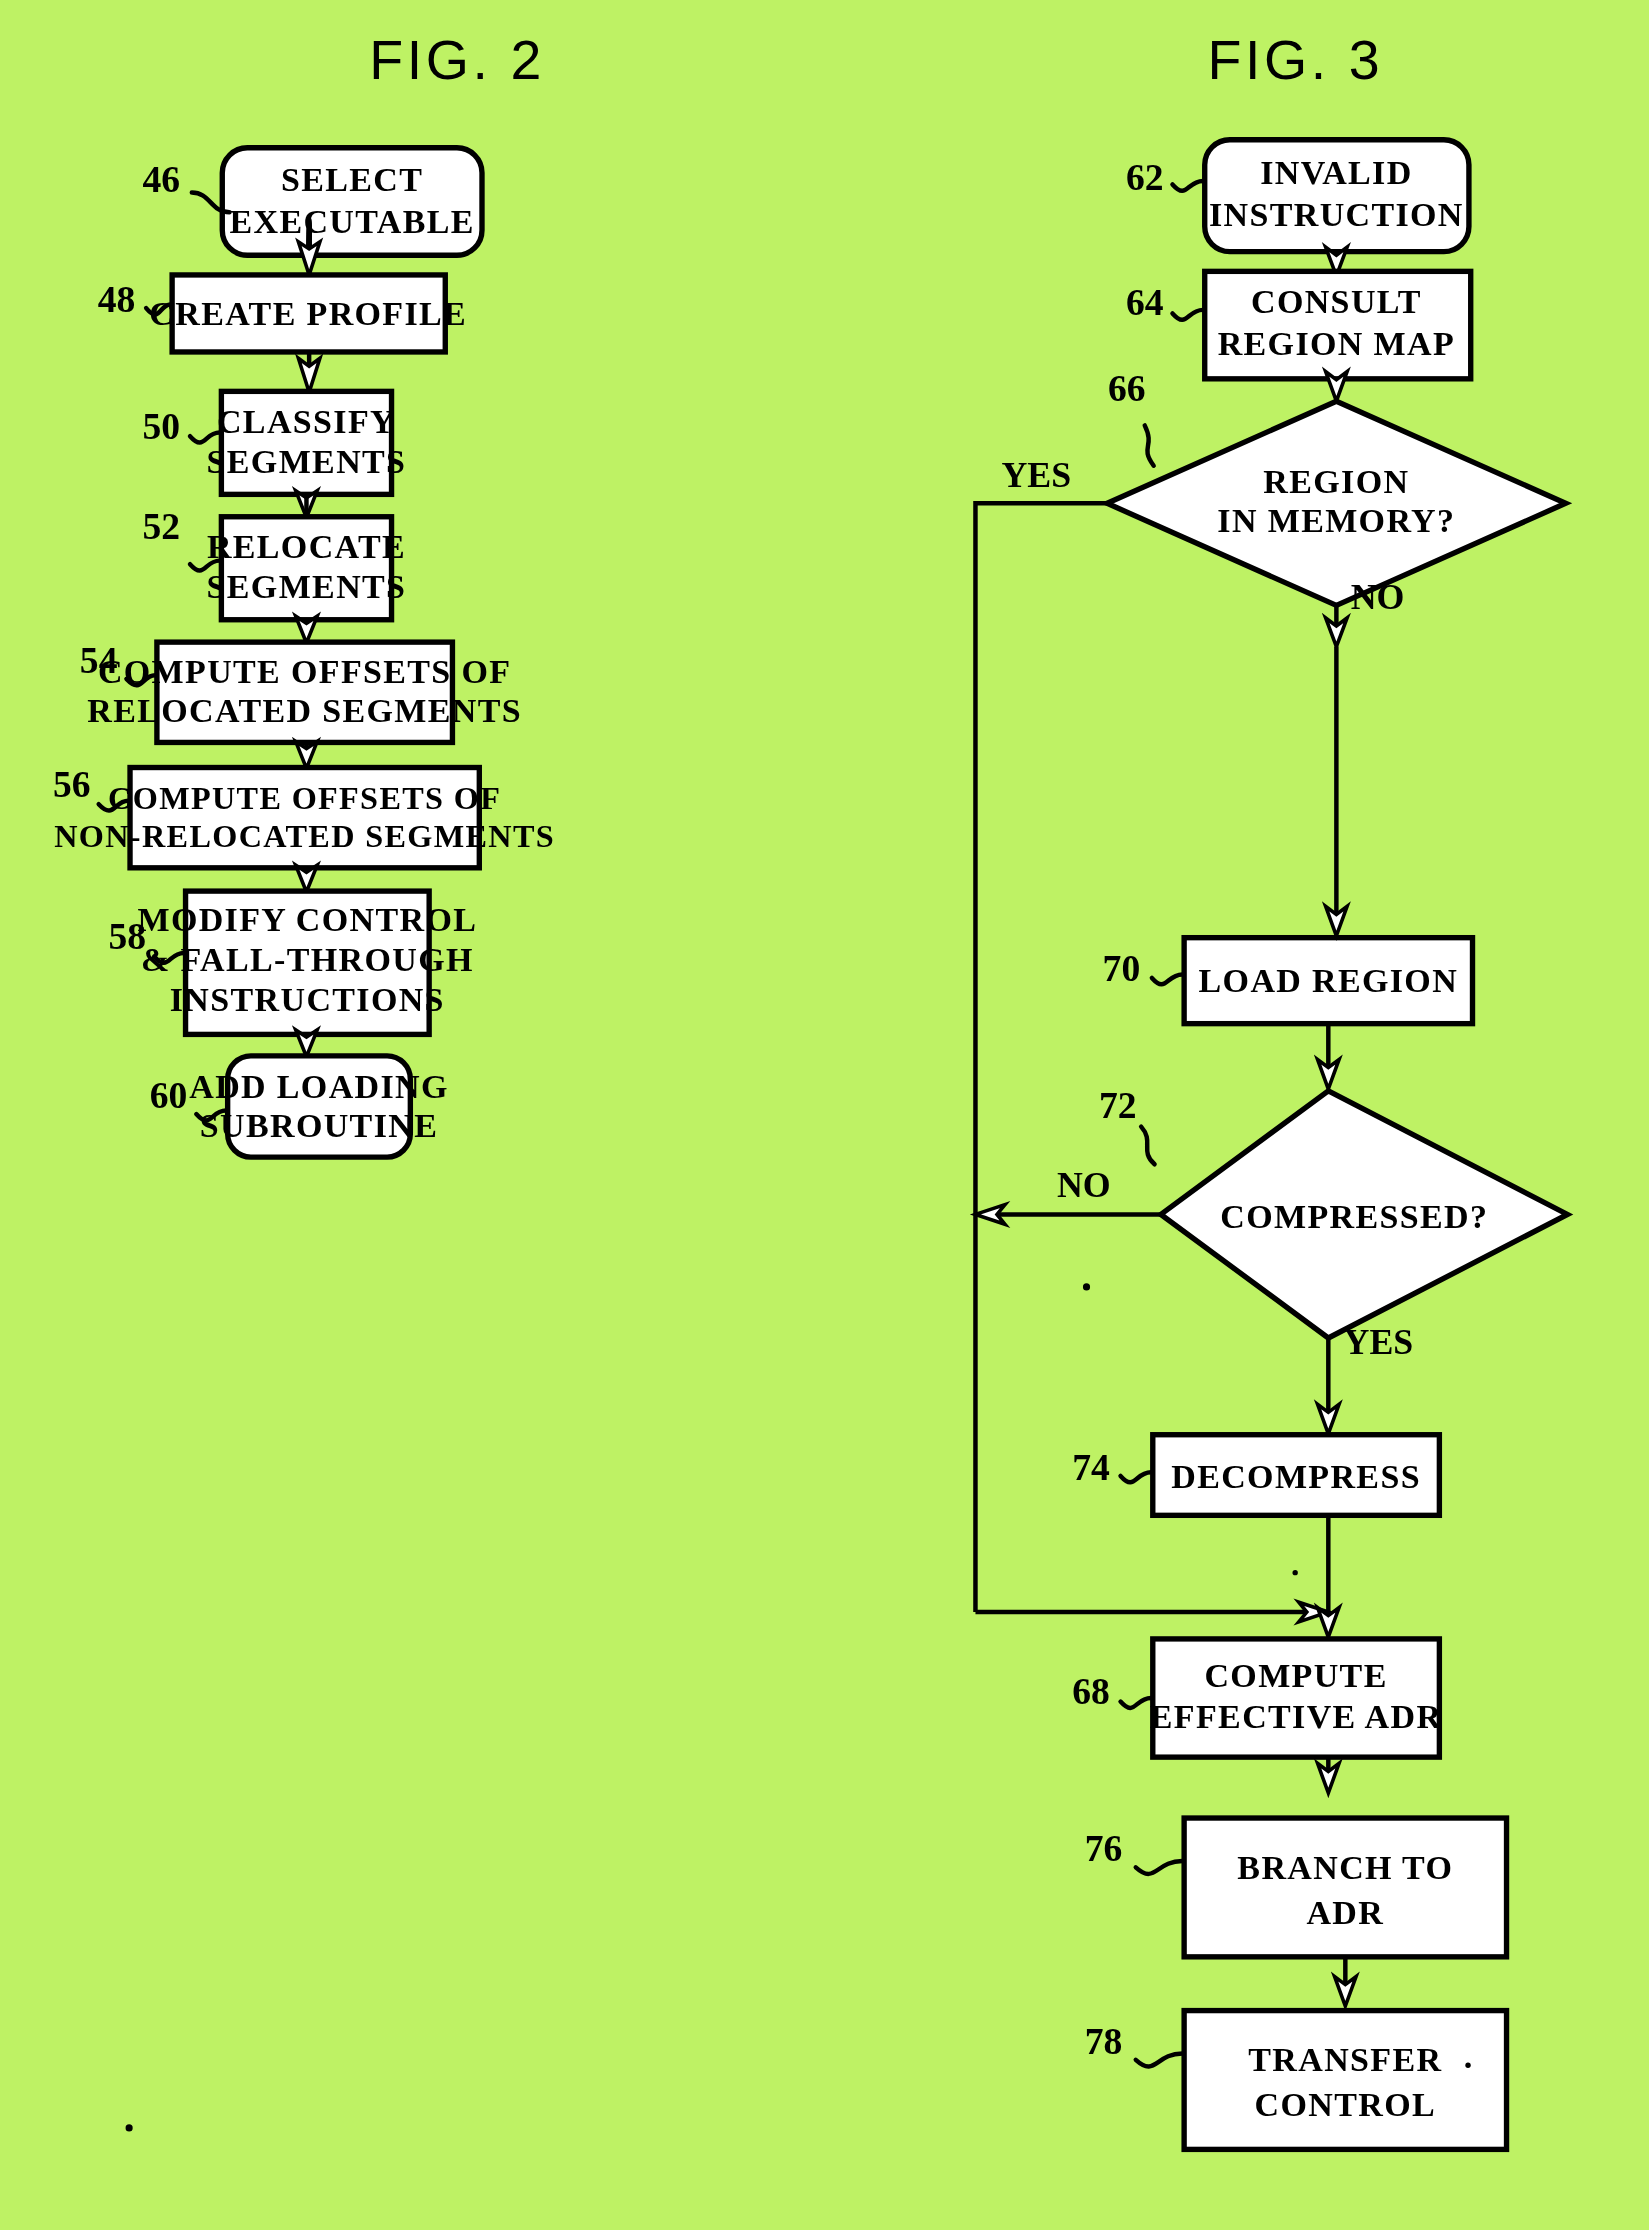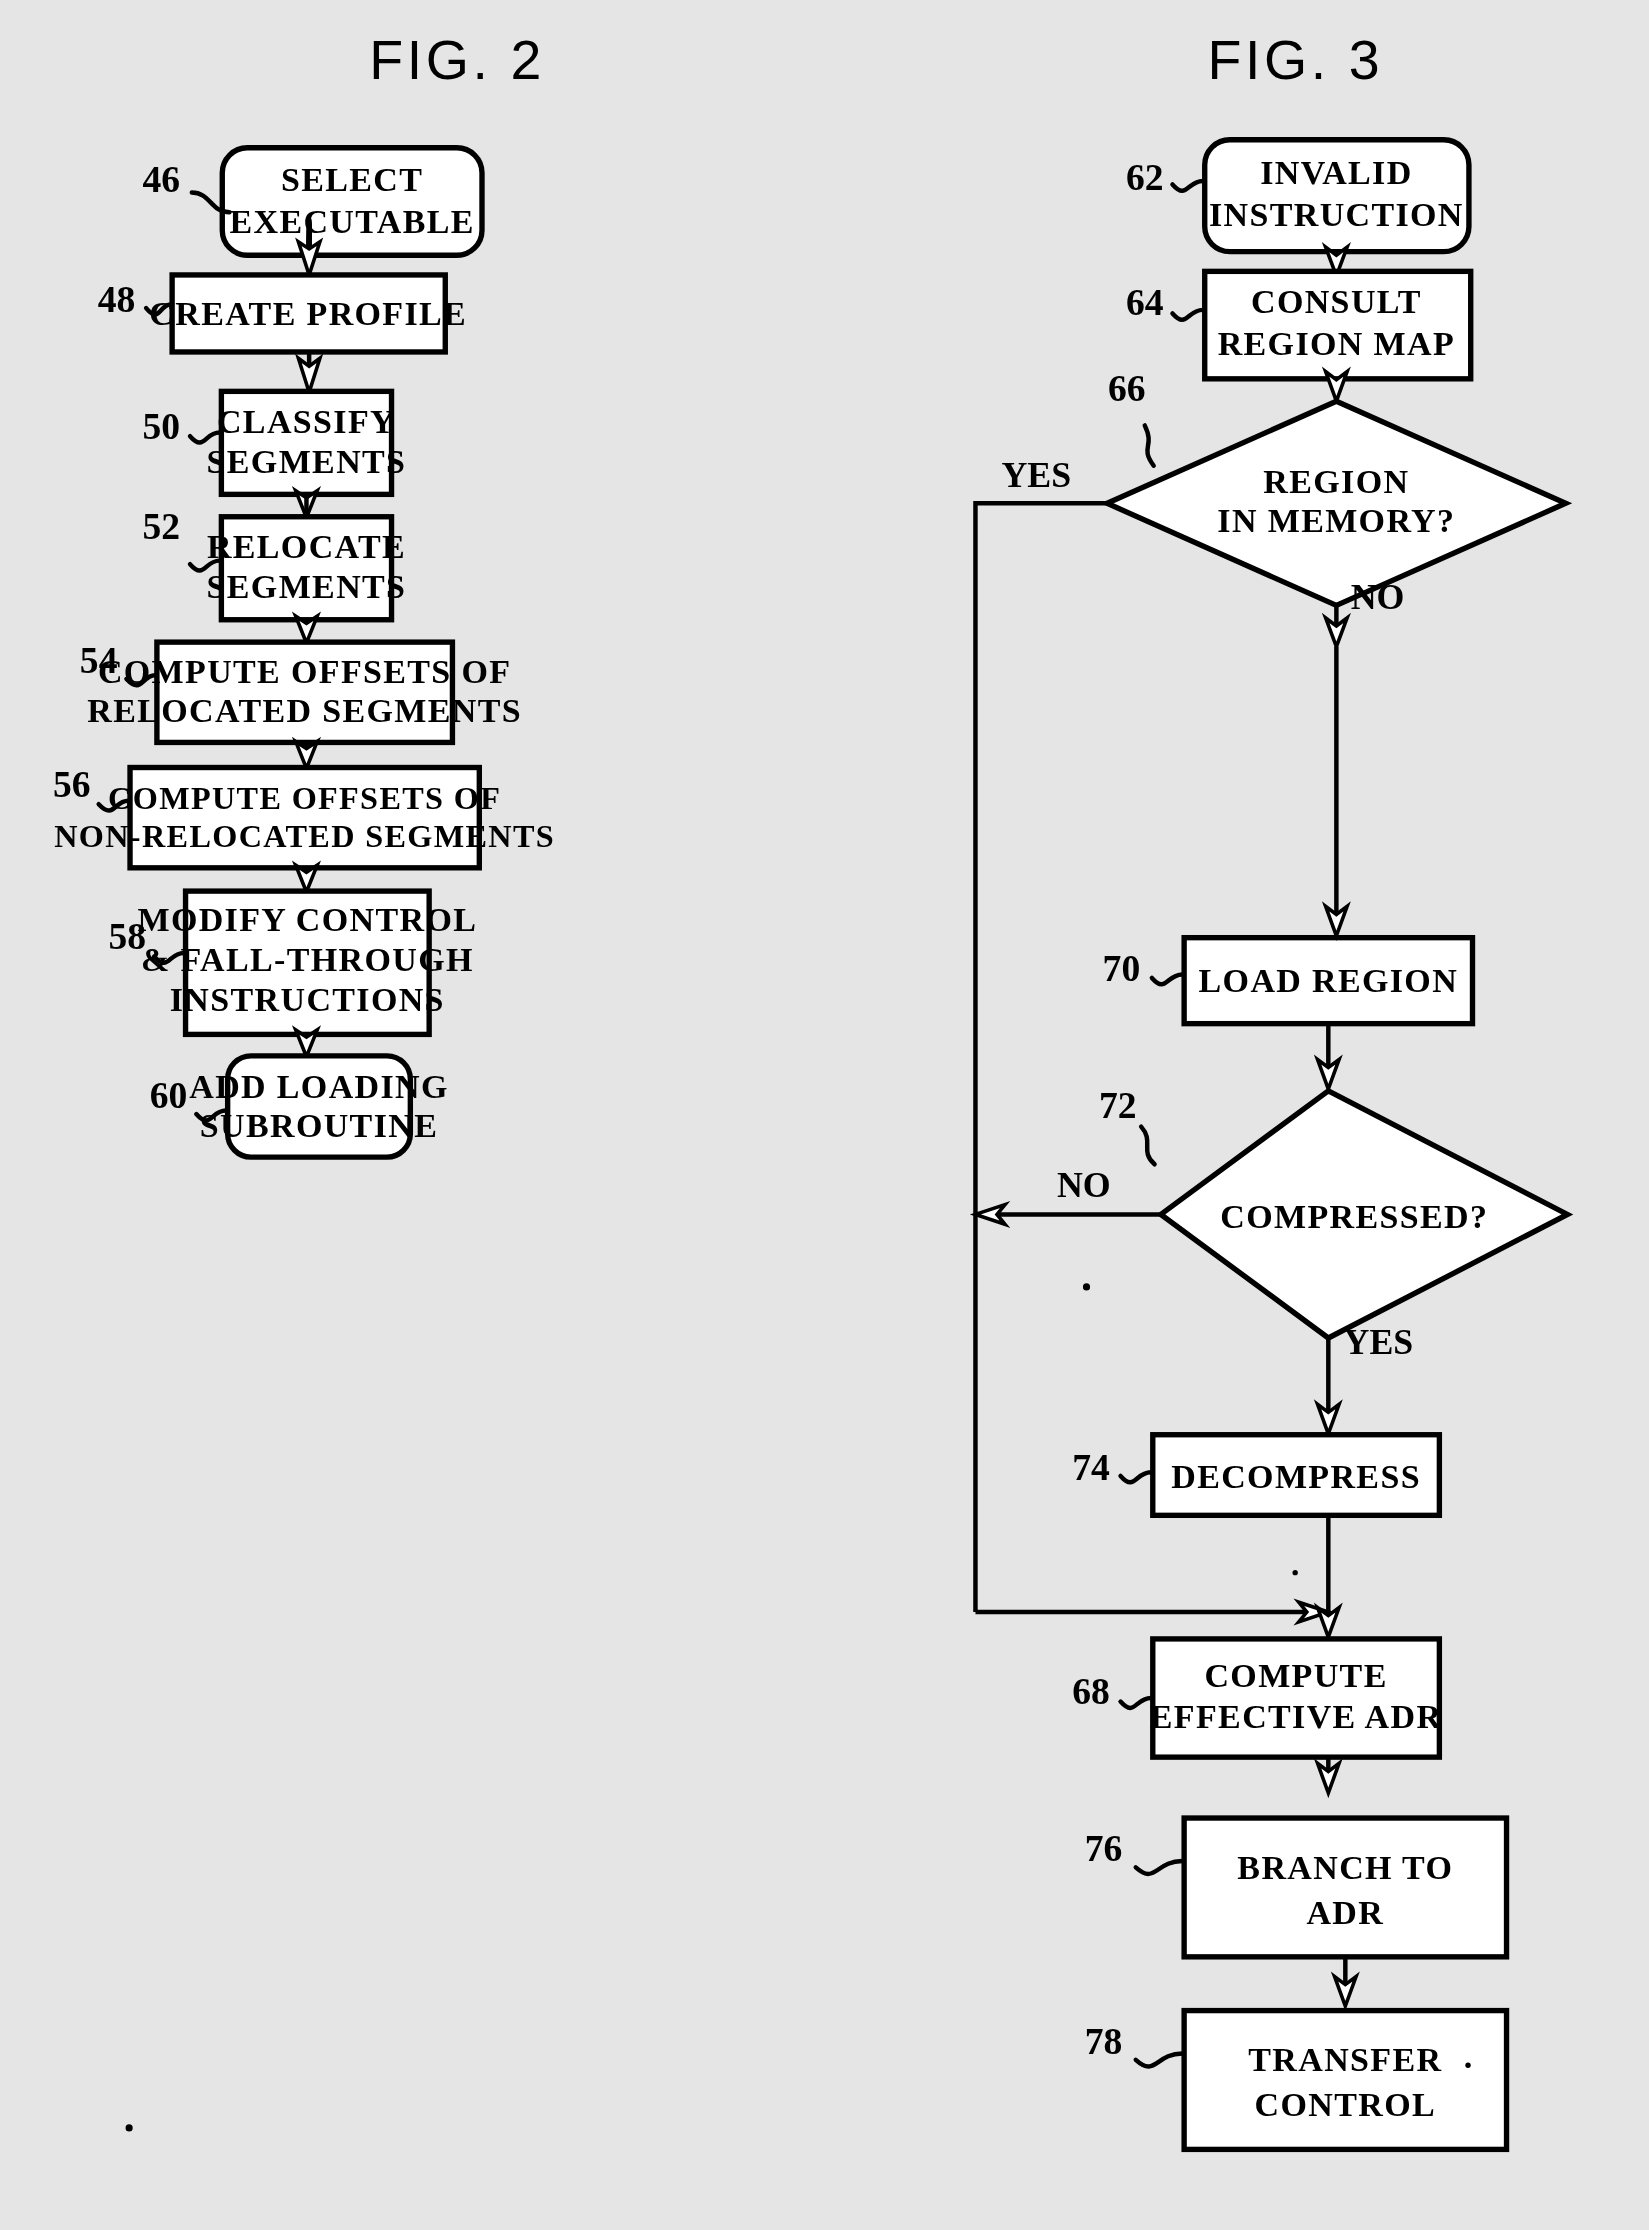--- a/index.html
+++ b/index.html
@@ -2,21 +2,21 @@
 <html style="font-size:14.3px"><head>
 <meta charset="utf-8">
 <style>
   html,body{margin:0;padding:0;background:#ffffff;}
   body{
     width:1650px;height:2230px;
     font-family:"Liberation Serif", serif;
     color:#000;
     overflow:hidden;
   }
-  #sheet{position:relative;width:1650px;height:2230px;background:#e5e5e5;text-decoration:underline;}
+  #sheet{position:relative;width:1650px;height:2230px;background:#bef264;text-decoration:underline;}
   svg{display:block;}
   .figtitle{
     font-family:"Liberation Sans", sans-serif;
     font-size:62px;
     letter-spacing:4px;
     fill:#000;
   }
   .boxtext{
     font-family:"Liberation Serif", serif;
     font-weight:bold;

